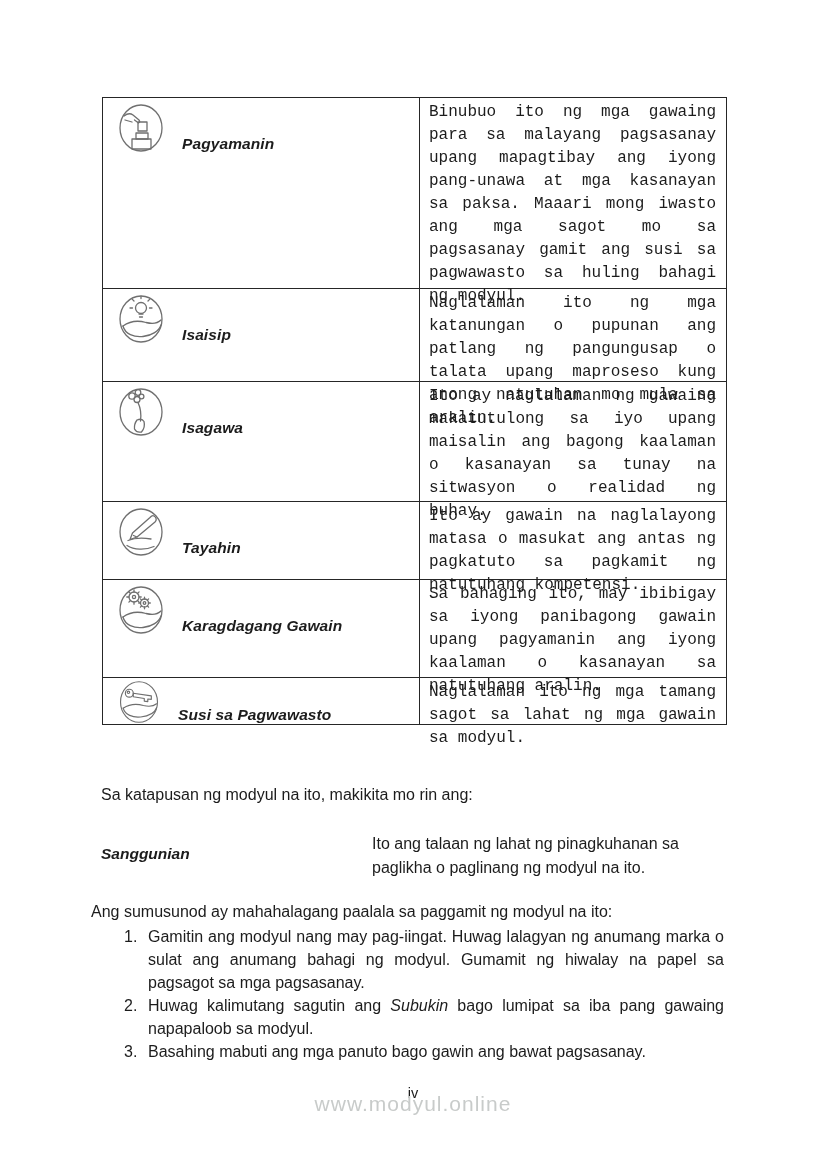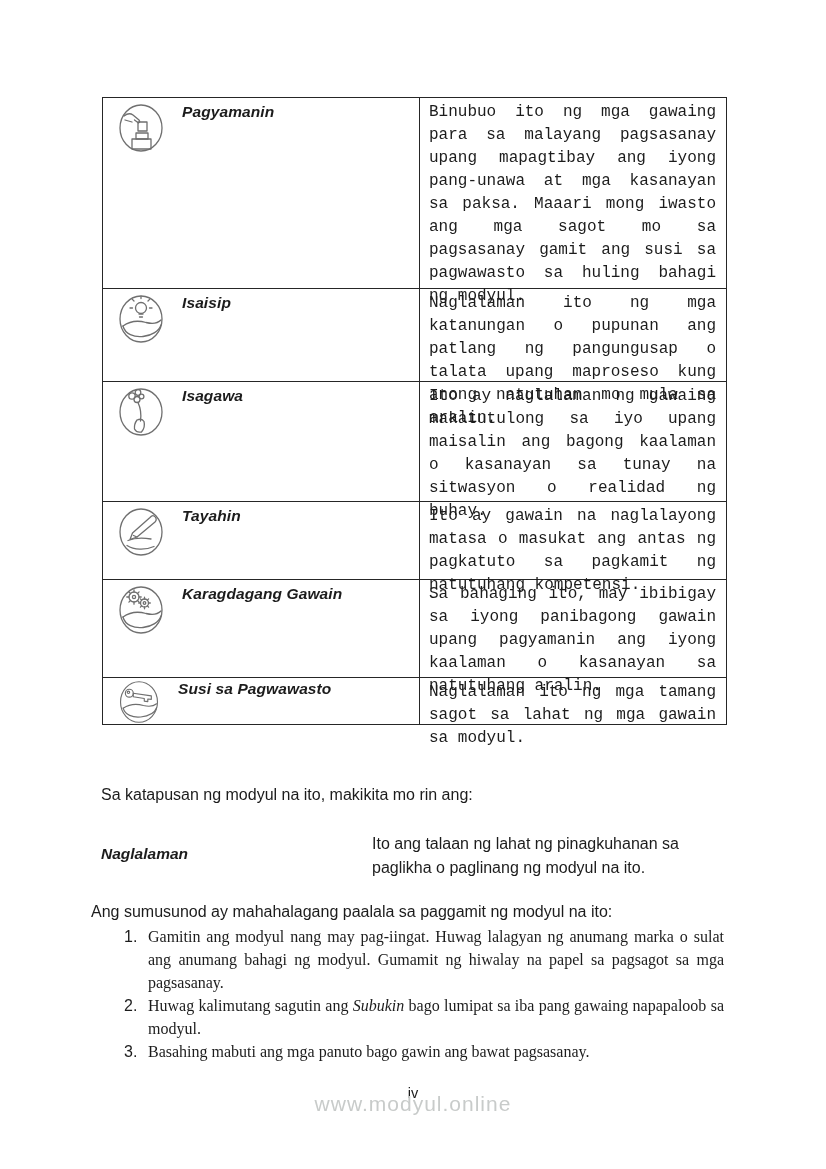--- a/index.html
+++ b/index.html
@@ -19,21 +19,21 @@
     table-layout:fixed;
   }
   table.icon-table td{
     border:1.5px solid #262626;
     vertical-align:top;
     padding:0;
   }
   td.cell-left{width:316px;}
   td.cell-right{width:306px;font-family:Liberation Mono, monospace;}
   .label-wrap{
-    display:flex;align-items:flex-start;gap:18px;
+    display:flex;align-items:flex-end;gap:18px;
     padding:5px 4px 0 15px;
   }
   .mod-icon{flex:0 0 auto;}
   .mod-icon svg{display:block;}
   .row-label{
     font-weight:bold;font-style:italic;
     font-size:15.5px;letter-spacing:.1px;
     white-space:nowrap;
   }
   .cell-text{
@@ -46,21 +46,21 @@
   .closing-intro{left:101px;top:783px;width:620px;}
   .sanggunian-label{
     position:absolute;left:101px;top:845px;
     font-size:15.5px;font-weight:bold;font-style:italic;
   }
   .sanggunian-desc{left:372px;top:832px;width:340px;line-height:24px;}
   .reminders-intro{left:91px;top:900px;width:620px;}
   .reminders{position:absolute;left:124px;top:925px;width:600px;}
   .rem-item{display:flex;font-size:16px;line-height:23px;}
   .rem-num{flex:0 0 24px;}
-  .rem-text{flex:1 1 auto;text-align:justify;font-family:Liberation Serif, serif;}
+  .rem-text{flex:1 1 auto;text-align:justify;}
   .rem-text .ital{font-style:italic;}
   .page-number{
     position:absolute;left:0;top:1085px;width:826px;
     text-align:center;font-size:14.5px;
   }
   .watermark{
     position:absolute;left:0;top:1092px;width:826px;
     text-align:center;font-size:21px;letter-spacing:1px;
     color:#c8cbca;
   }
@@ -200,21 +200,21 @@
       </td>
       <td class="cell-right">
         <div class="cell-text" style="height:40px;">Naglalaman ito ng mga tamang sagot sa lahat ng mga gawain sa modyul.</div>
       </td>
     </tr>
   </tbody>
     </table>
 
   <div class="para closing-intro">Sa katapusan ng modyul na ito, makikita mo rin ang:</div>
 
-  <div class="sanggunian-label">Naglalaman</div>
+  <div class="sanggunian-label">Sanggunian</div>
   <div class="para sanggunian-desc">Ito ang talaan ng lahat ng pinagkuhanan sa paglikha o paglinang ng modyul na ito.</div>
 
   <div class="para reminders-intro">Ang sumusunod ay mahahalagang paalala sa paggamit ng modyul na ito:</div>
 
   <div class="reminders">
     <div class="rem-item">
       <span class="rem-num">1.</span>
       <div class="rem-text"><span>Gamitin ang modyul nang may pag-iingat. Huwag lalagyan ng anumang marka o sulat ang anumang bahagi ng modyul. Gumamit ng hiwalay na papel sa pagsagot sa mga pagsasanay.</span><span class="ital"></span><span></span></div>
     </div>
     <div class="rem-item">

